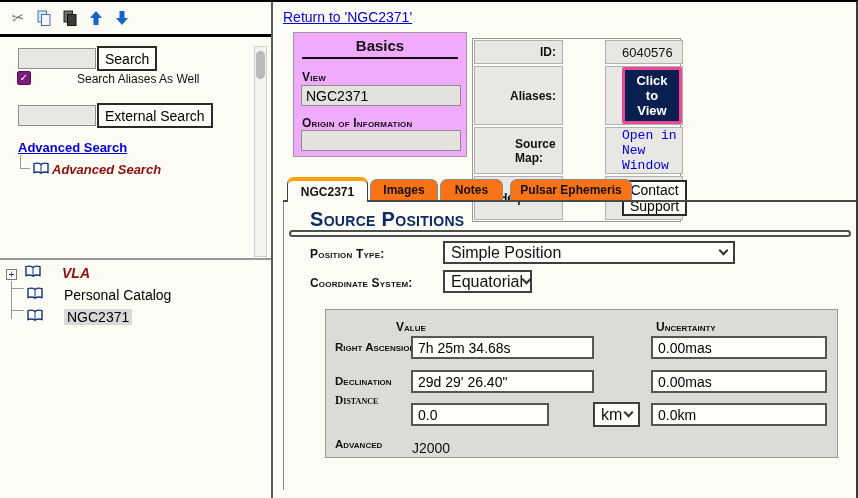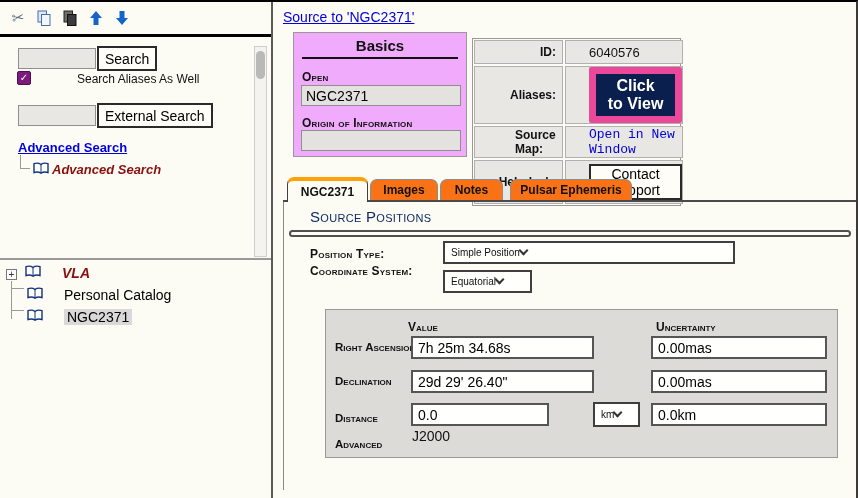--- a/index.html
+++ b/index.html
@@ -64,57 +64,57 @@
   .small-label{font-variant:small-caps;font-weight:bold;font-size:12px;letter-spacing:.2px;}
   .basics-name-label{position:absolute;left:8px;top:37px;}
   .basics-name-input{position:absolute;left:7px;top:52px;width:160px;height:21px;background:#e3e2de;border:1px solid #8f8f8f;font-size:14px;padding:0 4px;font-family:inherit;}
   .basics-origin-label{position:absolute;left:8px;top:83px;}
   .basics-origin-input{position:absolute;left:7px;top:97px;width:160px;height:21px;background:#e3e2de;border:1px solid #8f8f8f;font-size:14px;padding:0 4px;font-family:inherit;}
 
   .info-table{position:absolute;left:194px;top:36px;width:209px;border:1px solid #999;background:#fdfcf4;
     display:grid;grid-template-columns:89px 118px;gap:2px;padding:1px;}
   .info-cell{background:#e8e7e3;border:1px solid #b0b0b0;display:flex;align-items:center;min-height:24px;}
   .info-label{justify-content:flex-end;padding-right:6px;font-weight:bold;font-size:12px;padding-left:40px;}
-  .info-value{padding-left:23px;font-size:13px;}
-  .btn-dark{background:var(--dark_button_navy);color:#fff;font-weight:bold;font-size:16px;border:7px solid #ec4899;
+  .info-value{padding-left:16px;font-size:13px;margin-left:40px;}
+  .btn-dark{background:var(--dark_button_navy);color:#fff;font-weight:bold;font-size:13px;border:3px solid #ec4899;
     border-radius:2px;padding:3px 11px;cursor:pointer;font-family:inherit;}
   .cell-link{color:var(--link_blue);font-size:13px;cursor:pointer;font-family:Liberation Mono, monospace;}
   .btn-support{margin:3px 0;}
 
   .tab-row{position:absolute;left:5px;top:175px;right:0;height:25px;}
   .tab-baseline{position:absolute;left:0;right:0;top:23px;height:2px;background:#4a4a4a;}
   .tab{position:absolute;top:2px;height:21px;display:flex;align-items:center;justify-content:center;
     font-size:12px;font-weight:bold;background:#f97316;border:1px solid #8d8d8d;border-bottom:none;
     border-radius:7px 7px 0 0;cursor:pointer;z-index:1;}
   .tab.active{top:0;height:25px;background:#fdfcf4;border:1px solid #3f3f3f;border-bottom:none;
     border-top:4px solid var(--accent_orange);z-index:2;}
   .card-left-border{position:absolute;left:5px;top:200px;bottom:8px;width:1px;background:#8a8a8a;}
 
-  .sp-heading{position:absolute;left:32px;top:206px;font-variant:small-caps;font-weight:normal;font-size:15px;color:var(--heading_navy);letter-spacing:.3px;}
+  .sp-heading{position:absolute;left:32px;top:206px;font-variant:small-caps;font-weight:bold;font-size:20px;color:var(--heading_navy);letter-spacing:.3px;}
   .pill-divider{position:absolute;left:11px;top:228px;width:562px;height:7px;border:2px solid #4f4f4f;border-radius:5px;background:#fdfdf8;}
 
   .form-label-pt{position:absolute;left:32px;top:245px;}
-  .form-label-cs{position:absolute;left:32px;top:262px;}
-  .fake-select{display:flex;align-items:center;justify-content:flex-start;background:#fffffc;
-    border:2px solid #3f3f3f;font-size:10px;padding:0 6px;cursor:pointer;}
+  .form-label-cs{position:absolute;left:32px;top:274px;}
+  .fake-select{display:flex;align-items:center;justify-content:space-between;background:#fffffc;
+    border:2px solid #3f3f3f;font-size:16px;padding:0 6px;cursor:pointer;}
   .sel-pt{position:absolute;left:165px;top:239px;width:292px;height:23px;}
   .sel-cs{position:absolute;left:165px;top:268px;width:89px;height:23px;}
   .chev{width:7px;height:7px;border-right:2px solid #333;border-bottom:2px solid #333;transform:rotate(45deg);margin-top:-4px;flex:0 0 auto;}
 
   .values-table{position:absolute;left:47px;top:307px;width:513px;height:149px;background:#dcdbd7;border:1px solid #999;}
   .vt-head{position:absolute;top:10px;font-variant:small-caps;font-weight:bold;font-size:12px;}
-  .vt-head.value{left:82px;} .vt-head.uncert{left:330px;}
+  .vt-head.value{left:70px;} .vt-head.uncert{left:330px;}
   .vt-label{position:absolute;left:9px;font-variant:small-caps;font-weight:bold;font-size:11.5px;}
   .vt-input{position:absolute;height:23px;background:#fffffc;border:2px solid #555;font-size:14px;padding:0 5px;font-family:inherit;}
   .vt-val{left:85px;width:183px;} .vt-unc{left:325px;width:176px;}
   .row-ra{top:26px;} .row-dec{top:60px;} .row-dist{top:93px;}
-  .lab-ra{top:31px;} .lab-dec{top:65px;} .lab-dist{top:102px;} .lab-eq{top:128px;}
+  .lab-ra{top:31px;} .lab-dec{top:65px;} .lab-dist{top:84px;font-family:Liberation Serif, serif;} .lab-eq{top:128px;}
   .vt-dist-val{left:85px;width:138px;}
   .sel-unit{position:absolute;left:267px;top:92px;width:47px;height:25px;}
-  .vt-equinox{position:absolute;left:86px;top:118px;font-size:14px;text-align:right;}
+  .vt-equinox{position:absolute;left:86px;top:130px;font-size:14px;text-align:right;}
 </style>
 </head>
 <body>
 
 <div class="window">
 
   <div class="left-col">
     <div class="toolbar">
       <span class="tb-icon scissors">✂</span>
       <span class="tb-icon">
@@ -196,26 +196,26 @@
             </svg>
         </span>
         <span class="tree-label selected">NGC2371</span>
       </div>
     </div>
   </div>
 
   <div class="v-divider"></div>
 
   <div class="main">
-    <a class="return-link">Source to 'NGC2371'</a>
+    <a class="return-link">Return to 'NGC2371'</a>
 
     <div class="basics-box">
       <div class="basics-title">Basics</div>
       <div class="basics-rule"></div>
-      <span class="small-label basics-name-label">Open</span>
+      <span class="small-label basics-name-label">View</span>
       <input class="basics-name-input" type="text" value="NGC2371" style="">
       <span class="small-label basics-origin-label">Origin of Information</span>
       <input class="basics-origin-input" type="text" value="" style="">
     </div>
 
     <div class="info-table">
       <div class="info-cell info-label">ID:</div>
       <div class="info-cell info-value">6040576</div>
       <div class="info-cell info-label">Aliases:</div>
       <div class="info-cell info-value">

